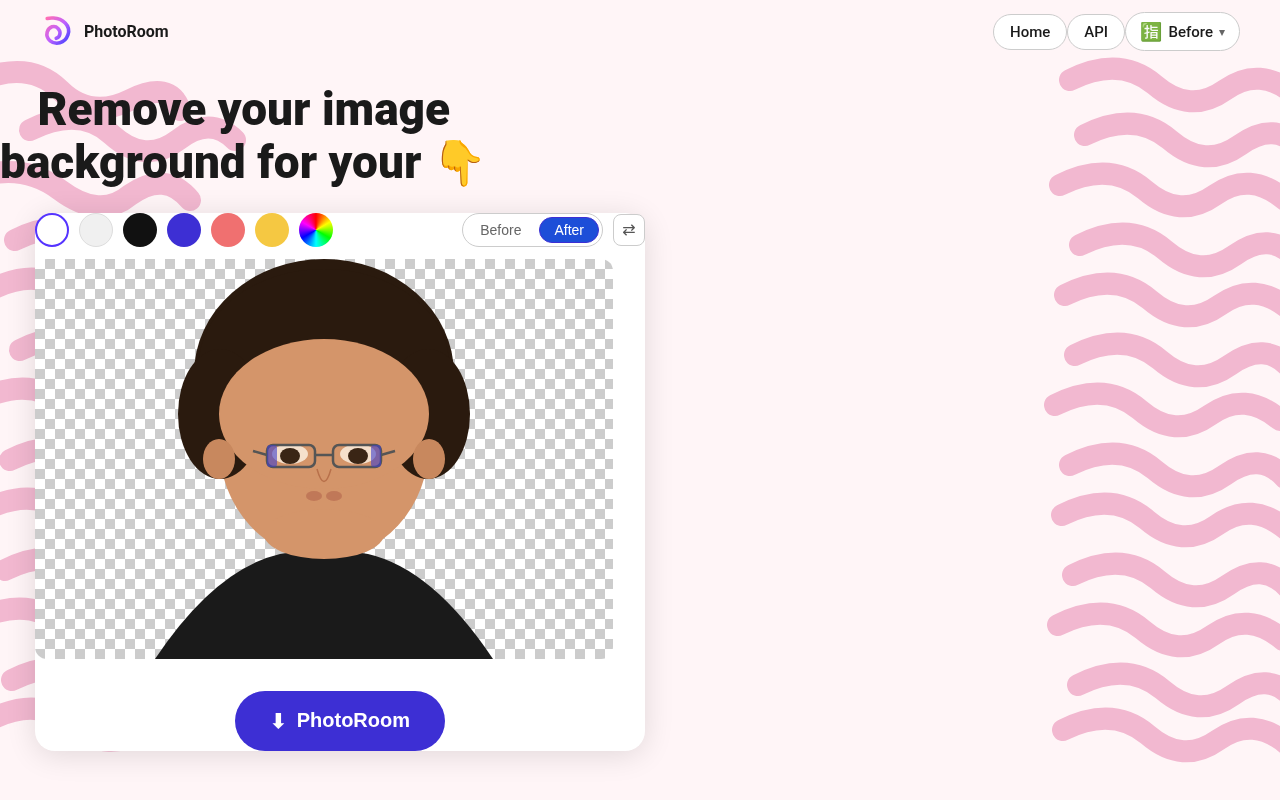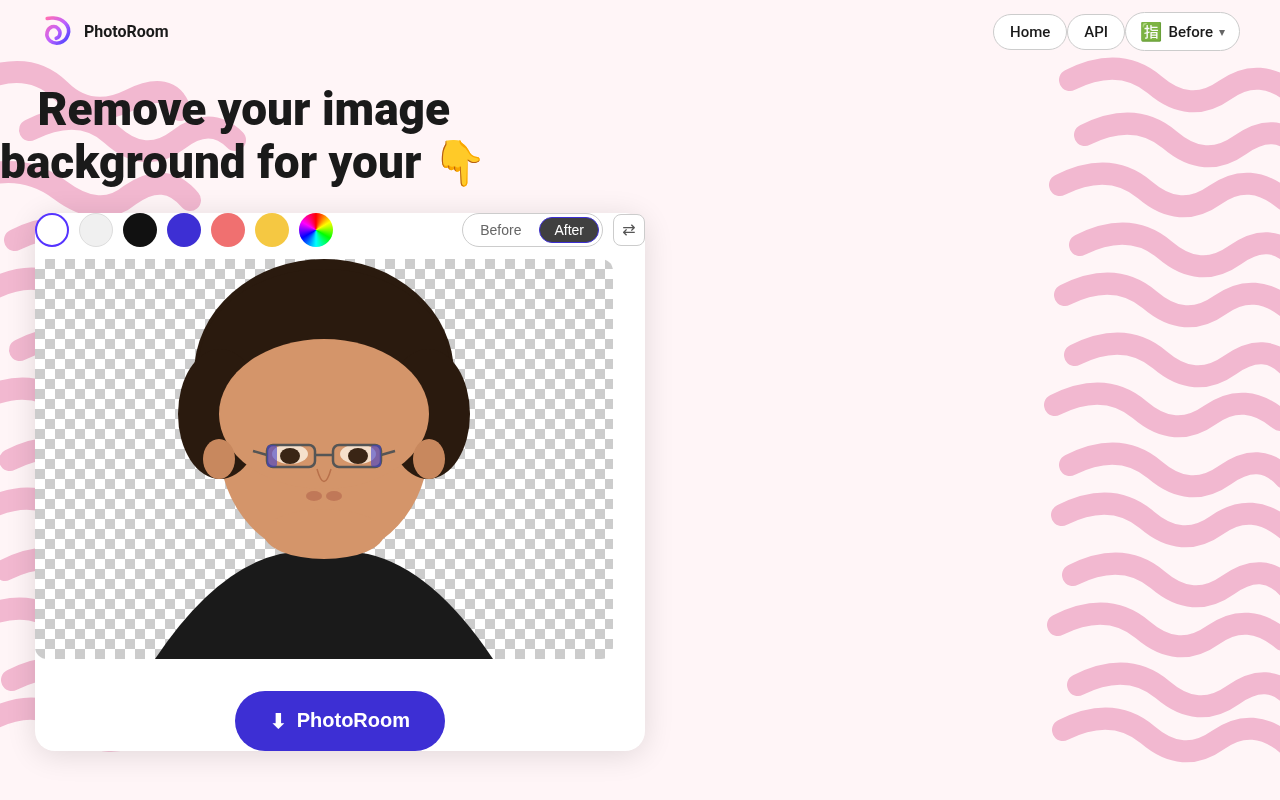--- a/index.html
+++ b/index.html
@@ -182,21 +182,21 @@
       border-radius: 16px;
       border: none;
       font-size: 14px;
       font-weight: 500;
       cursor: pointer;
       background: transparent;
       color: #666;
     }
 
     .toggle-btn.active {
-      background: #404040;
+      background: #1d4ed8;
       color: white;
       border: 1.5px solid #3d2fd4;
     }
 
     .compare-icon-btn {
       width: 32px;
       height: 32px;
       border-radius: 8px;
       border: 1.5px solid #ccc;
       background: white;

